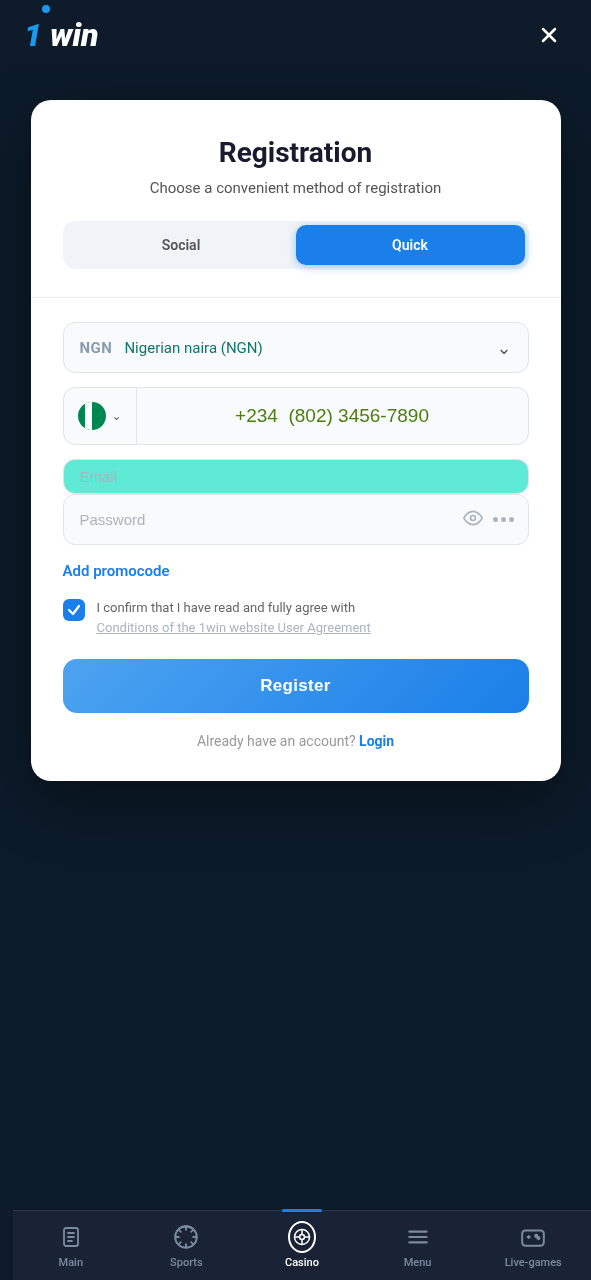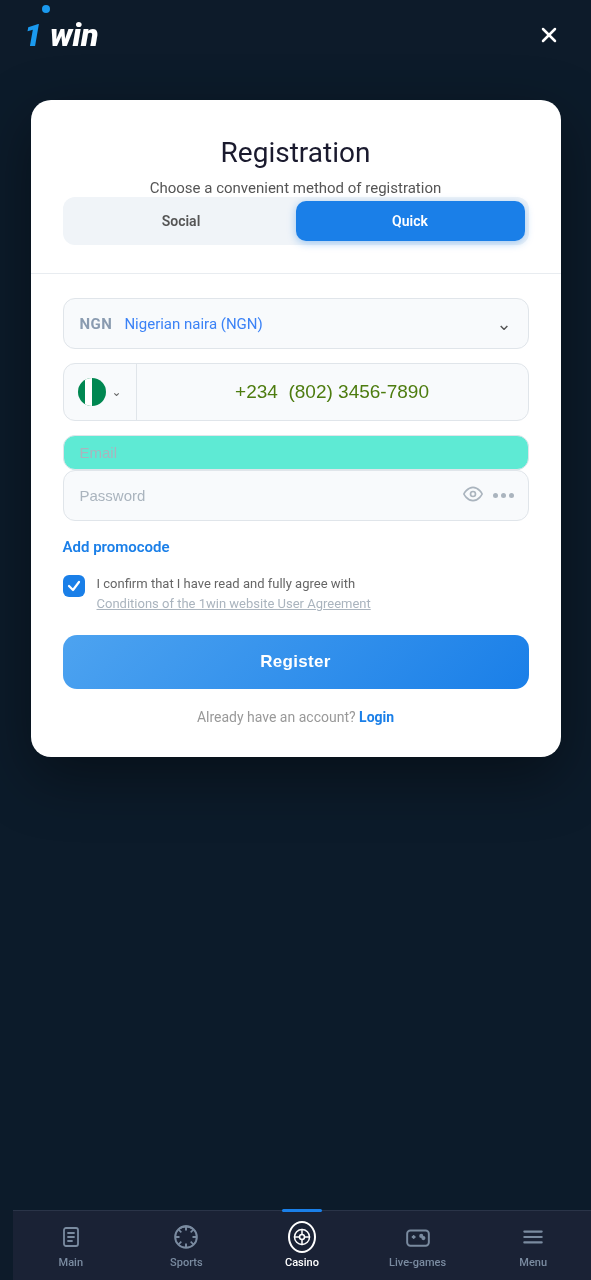--- a/index.html
+++ b/index.html
@@ -107,30 +107,31 @@
       background: white;
       border-radius: 20px;
       width: 100%;
       max-width: 530px;
       padding: 36px 32px 32px;
       box-shadow: 0 20px 60px rgba(0,0,0,0.4);
     }
 
     .modal-title {
       font-size: 28px;
-      font-weight: 400;
+      font-weight: 700;
       text-align: center;
       color: #1a1a2e;
       margin-bottom: 10px;
     }
 
     .modal-subtitle {
       font-size: 15px;
       text-align: center;
       color: #555;
+      margin-bottom: 24px;
     }
 
     
     .tabs {
       display: flex;
       background: #f0f4f8;
       border-radius: 12px;
       padding: 4px;
       margin-bottom: 28px;
     }
@@ -180,21 +181,21 @@
       font-size: 15px;
       font-weight: 700;
       color: #8a9bb0;
       margin-right: 12px;
       letter-spacing: 0.5px;
     }
 
     .currency-name {
       flex: 1;
       font-size: 15px;
-      color: #3b82f6;
+      color: #0f766e;
     }
 
     .chevron-down {
       color: #555;
       font-size: 18px;
     }
 
     
     .phone-input-row {
       display: flex;
@@ -628,34 +629,34 @@
           <line x1="3" y1="12" x2="9" y2="12"></line>
           <line x1="15" y1="12" x2="21" y2="12"></line>
         </svg>
       </div>
     </div>
     <span class="nav-label" style="color:white;">Casino</span>
   </div>
 
   <div class="nav-item">
     <div class="nav-icon">
+      <svg width="26" height="26" viewBox="0 0 24 24" fill="none" stroke="#7a8ba0" stroke-width="2" stroke-linecap="round">
+        <line x1="4" y1="7" x2="20" y2="7"></line>
+        <line x1="4" y1="12" x2="20" y2="12"></line>
+        <line x1="4" y1="17" x2="20" y2="17"></line>
+      </svg>
+    </div>
+    <span class="nav-label">Menu</span>
+  </div>
+
+  <div class="nav-item">
+    <div class="nav-icon">
       <svg width="26" height="26" viewBox="0 0 24 24" fill="none" stroke="#7a8ba0" stroke-width="1.8" stroke-linecap="round" stroke-linejoin="round">
         <rect x="2" y="6" width="20" height="14" rx="3"></rect>
         <path d="M8 13v-2M7 12h2"></path>
         <circle cx="15" cy="11" r="1" fill="#7a8ba0"></circle>
         <circle cx="17" cy="13" r="1" fill="#7a8ba0"></circle>
       </svg>
     </div>
     <span class="nav-label">Live-games</span>
   </div>
 
-  <div class="nav-item">
-    <div class="nav-icon">
-      <svg width="26" height="26" viewBox="0 0 24 24" fill="none" stroke="#7a8ba0" stroke-width="2" stroke-linecap="round">
-        <line x1="4" y1="7" x2="20" y2="7"></line>
-        <line x1="4" y1="12" x2="20" y2="12"></line>
-        <line x1="4" y1="17" x2="20" y2="17"></line>
-      </svg>
-    </div>
-    <span class="nav-label">Menu</span>
-  </div>
-
 </div>
 
 </body></html>

